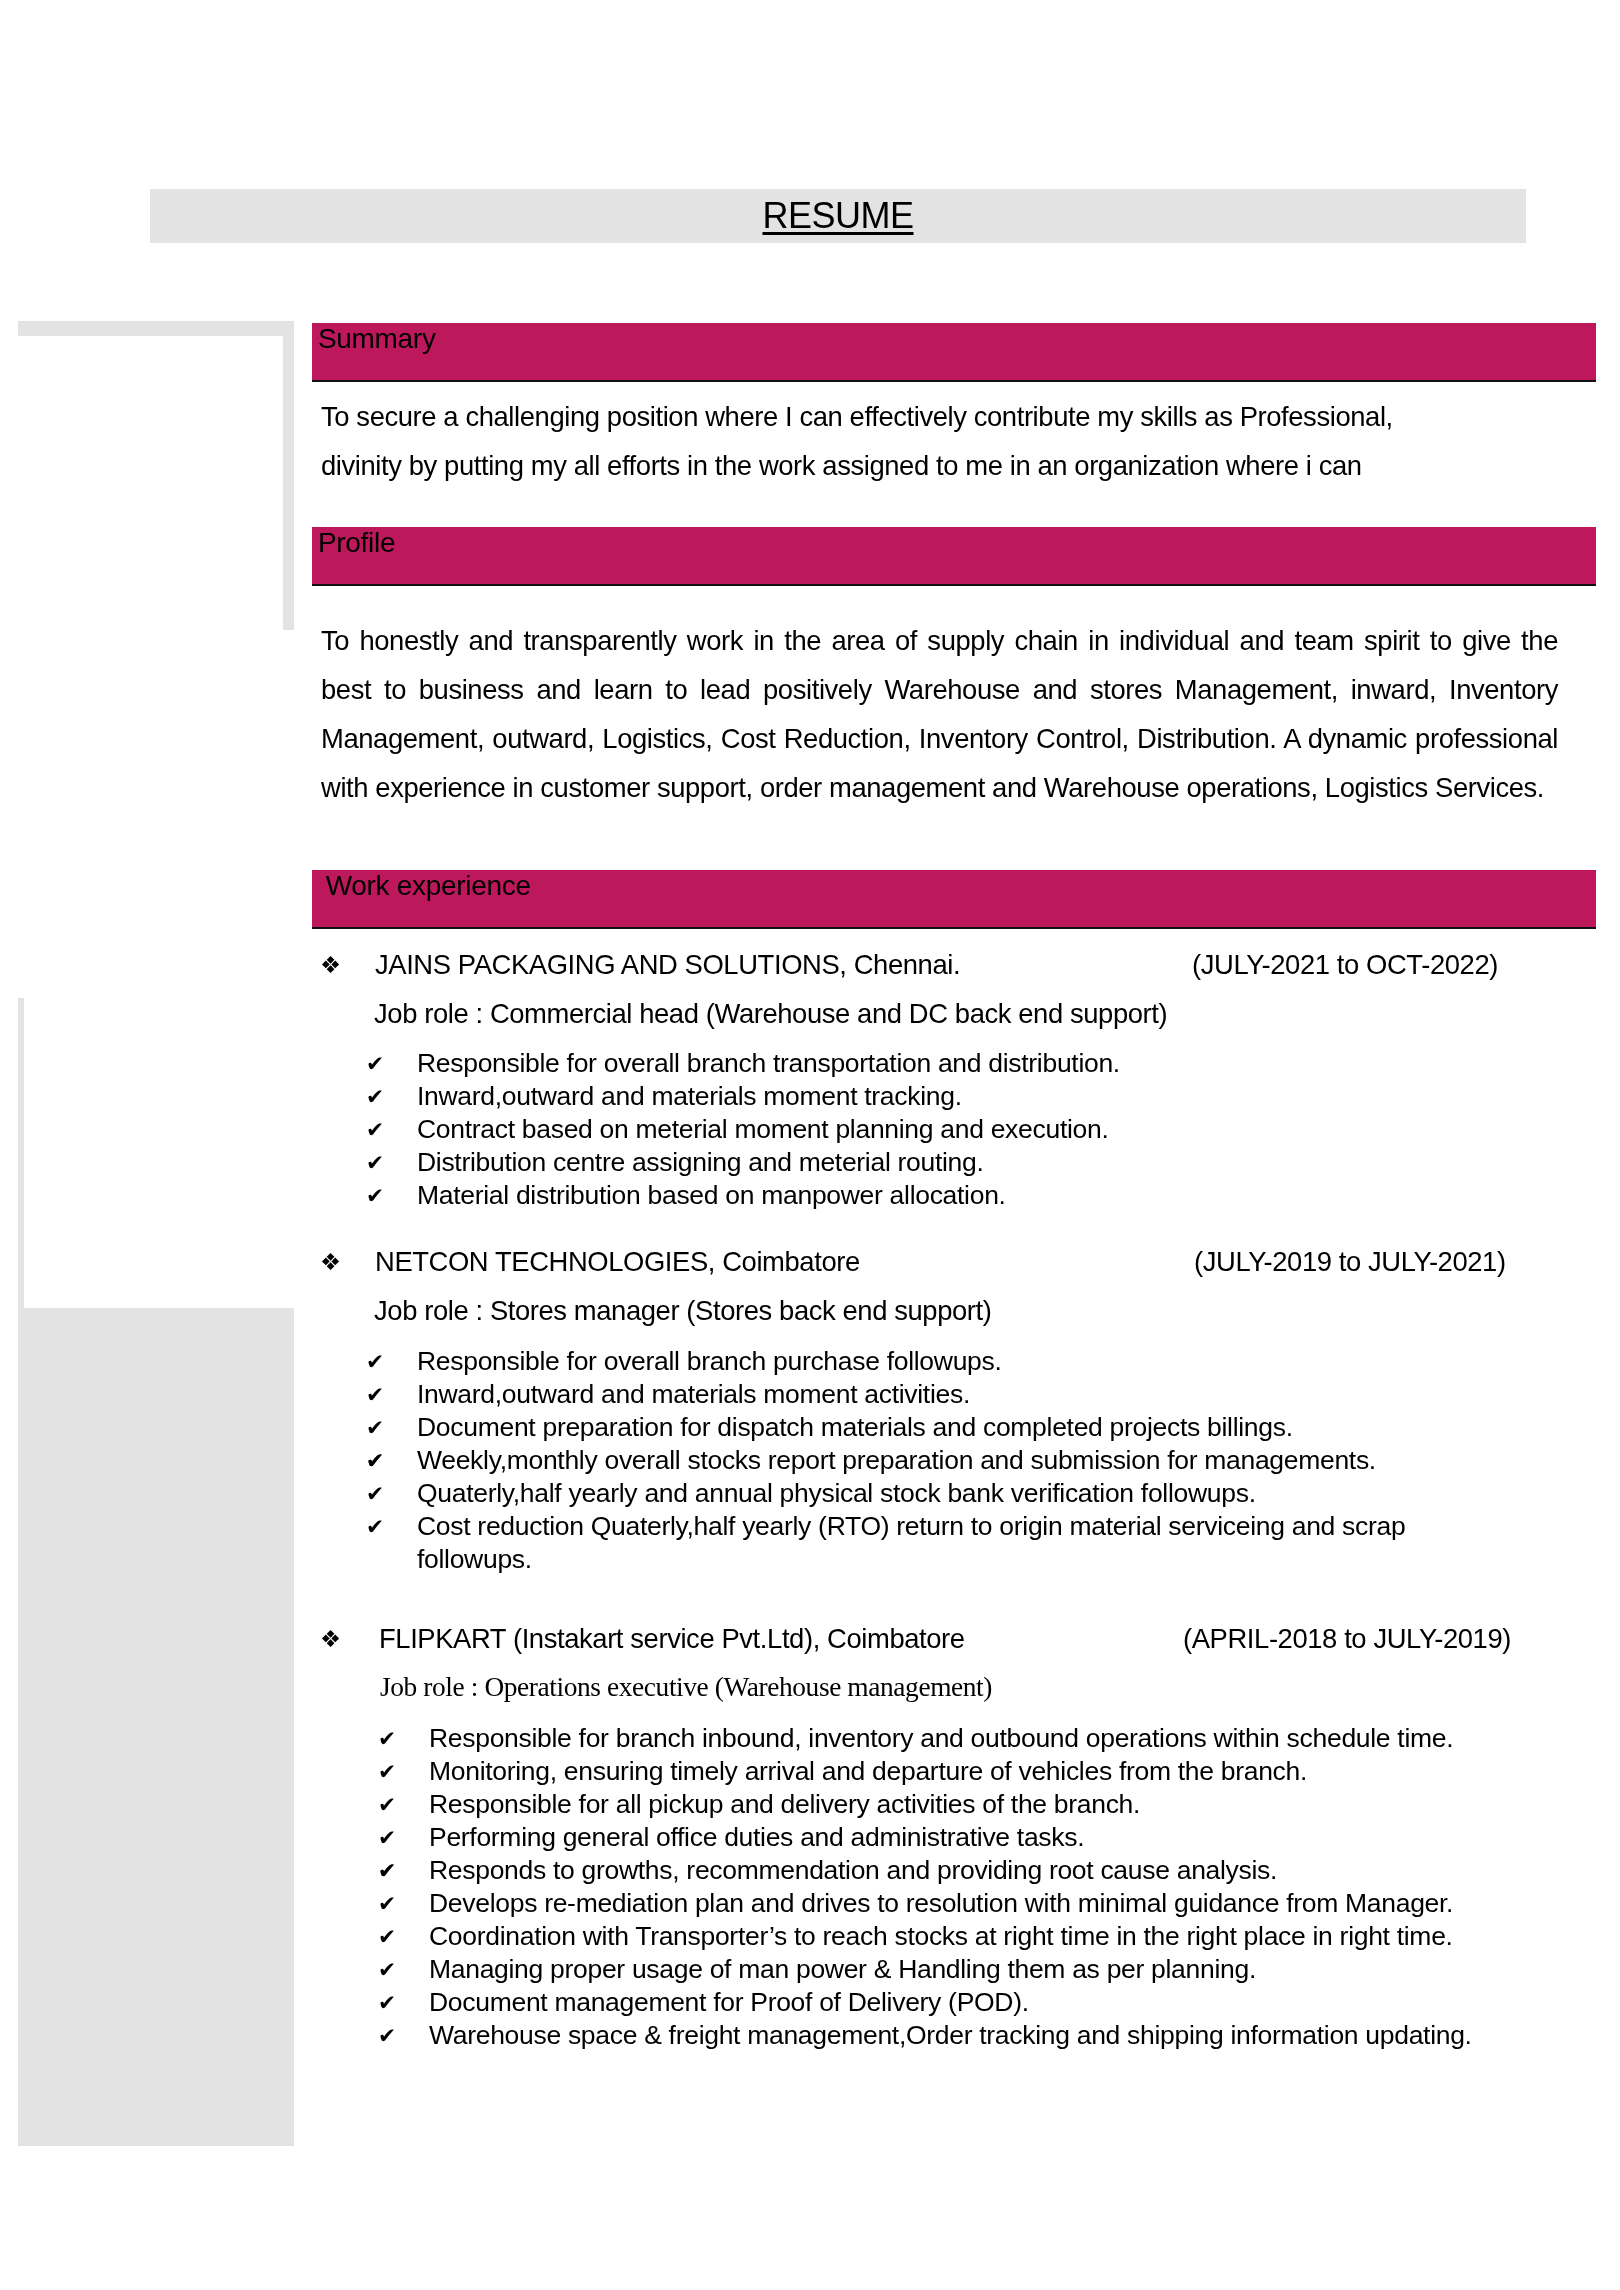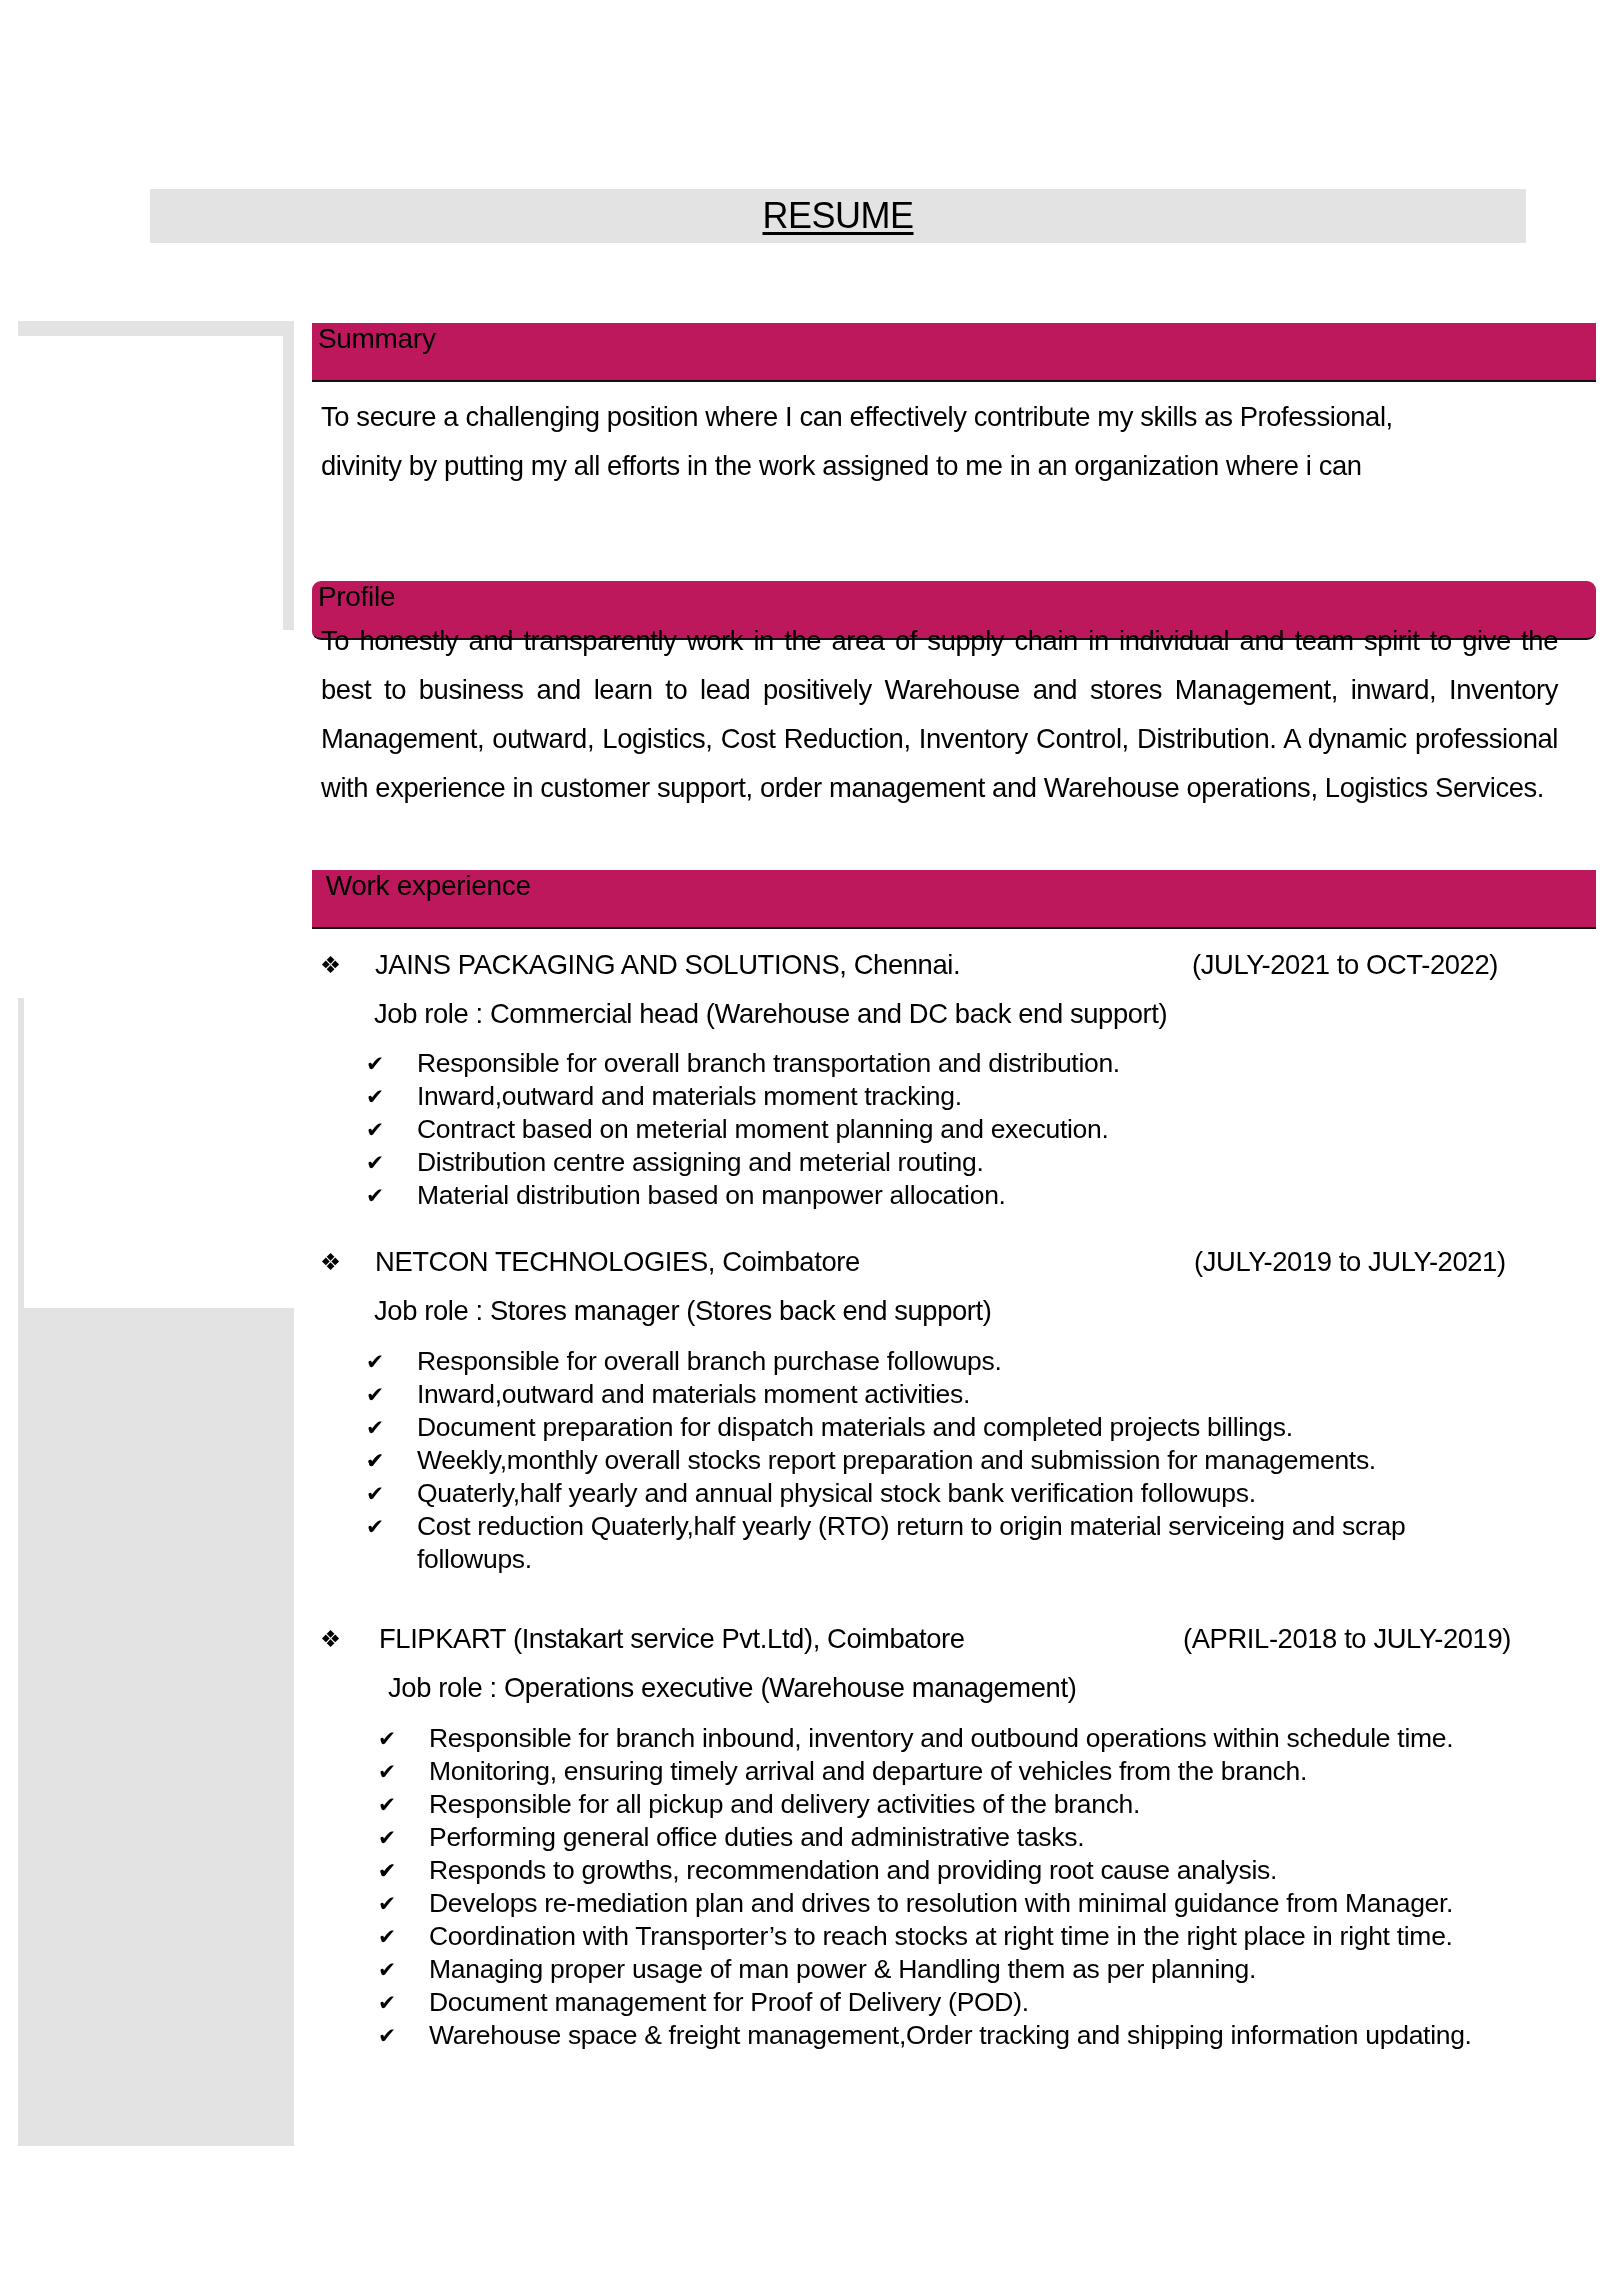--- a/index.html
+++ b/index.html
@@ -51,21 +51,21 @@
 </div>
 
 <div class="section-band" style="top:323px;">
   <div class="section-title">Summary</div>
 </div>
 <div class="para" style="top:392px;">
   <div>To secure a challenging position where I can effectively contribute my skills as Professional,</div>
   <div>divinity by putting my all efforts in the work assigned to me in an organization where i can</div>
 </div>
 
-<div class="section-band" style="top:581px;border-radius:9px;">
+<div class="section-band" style="top:527px;">
   <div class="section-title">Profile</div>
 </div>
 <div class="para justify" style="top:616px;">To honestly and transparently work in the area of supply chain in individual and team spirit to give the best to business and learn to lead positively Warehouse and stores Management, inward, Inventory Management, outward, Logistics, Cost Reduction, Inventory Control, Distribution. A dynamic professional with experience in customer support, order management and Warehouse operations, Logistics Services.</div>
 
 <div class="section-band" style="top:870px;">
   <div class="section-title" style="left:13.7px;">Work experience</div>
 </div>
 
 <div class="job-head" style="top:949px;">
   <span class="diamond">❖</span>
@@ -95,21 +95,21 @@
   <li><span class="check">✔</span><span>Weekly,monthly overall stocks report preparation and submission for managements.</span></li>
   <li><span class="check">✔</span><span>Quaterly,half yearly and annual physical stock bank verification followups.</span></li>
   <li style="width:1098px;"><span class="check">✔</span><span>Cost reduction Quaterly,half yearly (RTO) return to origin material serviceing and scrap followups.</span></li>
 </ul>
 
 <div class="job-head" style="top:1623px;">
   <span class="diamond">❖</span>
   <span class="company" style="left:59px;">FLIPKART (Instakart service Pvt.Ltd), Coimbatore</span>
   <span class="dates" style="left:863px;">(APRIL-2018 to JULY-2019)</span>
 </div>
-<div class="job-role" style="top:1672px; left:388px;">Job role : Operations executive (Warehouse management)</div>
+<div class="job-role" style="top:1672px; left:380px;font-family:Liberation Serif, serif;">Job role : Operations executive (Warehouse management)</div>
 <ul class="duties" style="left:378px; top:1722px; width:1242px;">
   <li><span class="check">✔</span><span>Responsible for branch inbound, inventory and outbound operations within schedule time.</span></li>
   <li><span class="check">✔</span><span>Monitoring, ensuring timely arrival and departure of vehicles from the branch.</span></li>
   <li><span class="check">✔</span><span>Responsible for all pickup and delivery activities of the branch.</span></li>
   <li><span class="check">✔</span><span>Performing general office duties and administrative tasks.</span></li>
   <li><span class="check">✔</span></li>
   <li><span class="check">✔</span><span>Responds to growths, recommendation and providing root cause analysis.</span></li>
   <li><span class="check">✔</span><span>Develops re-mediation plan and drives to resolution with minimal guidance from Manager.</span></li>
   <li><span class="check">✔</span><span>Coordination with Transporter’s to reach stocks at right time in the right place in right time.</span></li>
   <li><span class="check">✔</span><span>Managing proper usage of man power &amp; Handling them as per planning.</span></li>

